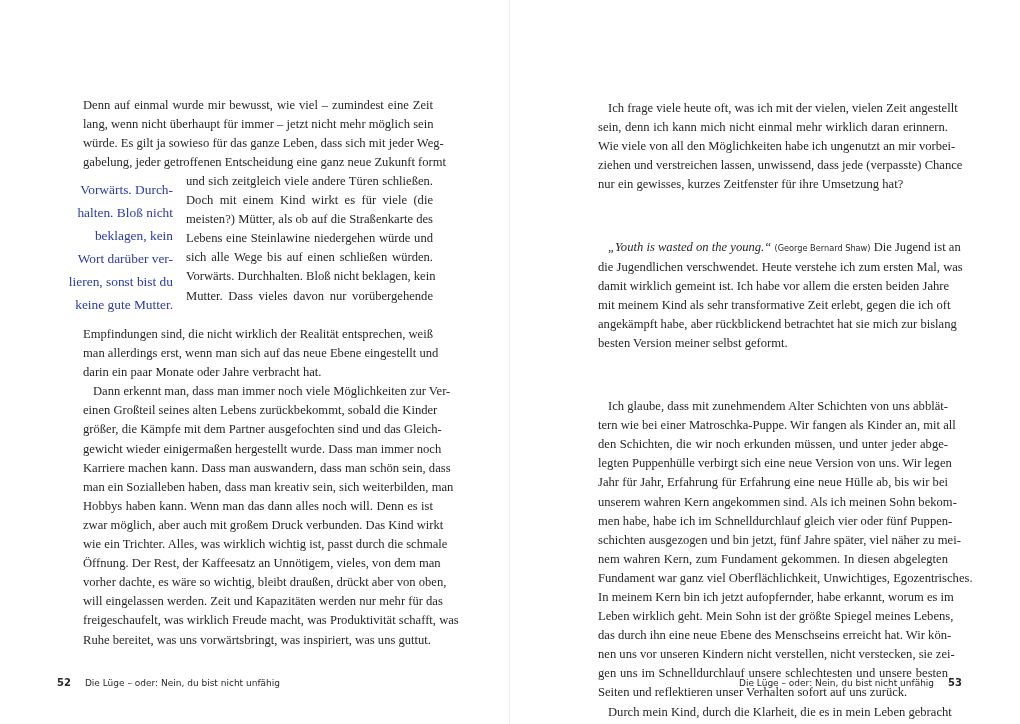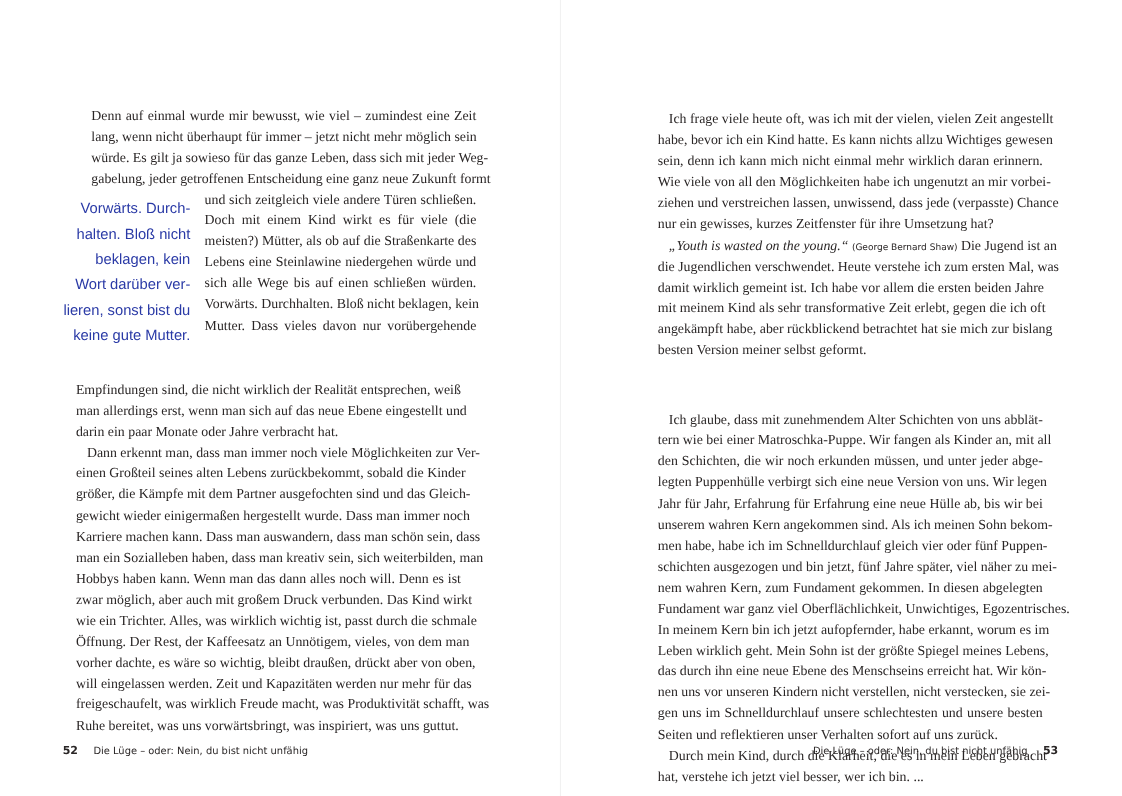--- a/index.html
+++ b/index.html
@@ -21,21 +21,21 @@
   }
   .line {
     display: block; white-space: nowrap; text-align: justify; text-align-last: justify;
     height: 19.1px; overflow: visible;
   }
   .line.last { text-align-last: left; }
   .block { position: absolute; }
 
   .pullquote {
     position: absolute;
-    font-family: Liberation Sans, sans-serif;
+    font-family: Liberation Serif, serif;
     font-size: 13.4px;
     line-height: 23px;
     color: #2a3aa6;
     text-align: right;
     width: 130px;
   }
   .pullquote span { display: block; white-space: nowrap; }
 
   .quote-italic { font-style: italic; }
   .quote-source {
@@ -76,21 +76,21 @@
   <div class="block text" style="left:186px; top:172px; width:247px;">
     <span class="line">und sich zeitgleich viele andere Türen schließen.</span>
     <span class="line">Doch mit einem Kind wirkt es für viele (die</span>
     <span class="line">meisten?) Mütter, als ob auf die Straßenkarte des</span>
     <span class="line">Lebens eine Steinlawine niedergehen würde und</span>
     <span class="line">sich alle Wege bis auf einen schließen würden.</span>
     <span class="line">Vorwärts. Durchhalten. Bloß nicht beklagen, kein</span>
     <span class="line">Mutter. Dass vieles davon nur vorübergehende</span>
   </div>
 
-  <div class="block text" style="left:69px; top:325px; width:350px;margin-top:20px;">
+  <div class="block text" style="left:83px; top:325px; width:350px;">
     <span class="line">Empfindungen sind, die nicht wirklich der Realität entsprechen, weiß</span>
     <span class="line">man allerdings erst, wenn man sich auf das neue Ebene eingestellt und</span>
     <span class="line last">darin ein paar Monate oder Jahre verbracht hat.</span>
     <span class="line" style="padding-left:10px;">Dann erkennt man, dass man immer noch viele Möglichkeiten zur Ver-</span>
     <span class="line">einen Großteil seines alten Lebens zurückbekommt, sobald die Kinder</span>
     <span class="line">größer, die Kämpfe mit dem Partner ausgefochten sind und das Gleich-</span>
     <span class="line">gewicht wieder einigermaßen hergestellt wurde. Dass man immer noch</span>
     <span class="line">Karriere machen kann. Dass man auswandern, dass man schön sein, dass</span>
     <span class="line">man ein Sozialleben haben, dass man kreativ sein, sich weiterbilden, man</span>
     <span class="line">Hobbys haben kann. Wenn man das dann alles noch will. Denn es ist</span>
@@ -107,27 +107,26 @@
     <span class="num">52</span>
     <span>Die Lüge – oder: Nein, du bist nicht unfähig</span>
   </div>
 </div>
 
 <div class="gutter"></div>
 
 <div class="page page-right">
   <div class="block text" style="left:88px; top:99px; width:350px;">
     <span class="line" style="padding-left:10px;">Ich frage viele heute oft, was ich mit der vielen, vielen Zeit angestellt</span>
-    <span class="line">habe, bevor ich ein Kind hatte. Es kann nichts allzu Wichtiges gewesen</span>
     <span class="line">sein, denn ich kann mich nicht einmal mehr wirklich daran erinnern.</span>
     <span class="line">Wie viele von all den Möglichkeiten habe ich ungenutzt an mir vorbei-</span>
     <span class="line">ziehen und verstreichen lassen, unwissend, dass jede (verpasste) Chance</span>
     <span class="line last">nur ein gewisses, kurzes Zeitfenster für ihre Umsetzung hat?</span>
 
-    <span class="line" style="padding-left:10px;">
+    <span class="line" style="padding-left:10px;margin-top:44px;">
       <span class="quote-italic">„Youth is wasted on the young.“</span>
       <span class="quote-source">(George Bernard Shaw)</span>
       <span>Die Jugend ist an</span>
     </span>
     <span class="line">die Jugendlichen verschwendet. Heute verstehe ich zum ersten Mal, was</span>
     <span class="line">damit wirklich gemeint ist. Ich habe vor allem die ersten beiden Jahre</span>
     <span class="line">mit meinem Kind als sehr transformative Zeit erlebt, gegen die ich oft</span>
     <span class="line">angekämpft habe, aber rückblickend betrachtet hat sie mich zur bislang</span>
     <span class="line last">besten Version meiner selbst geformt.</span>
 

